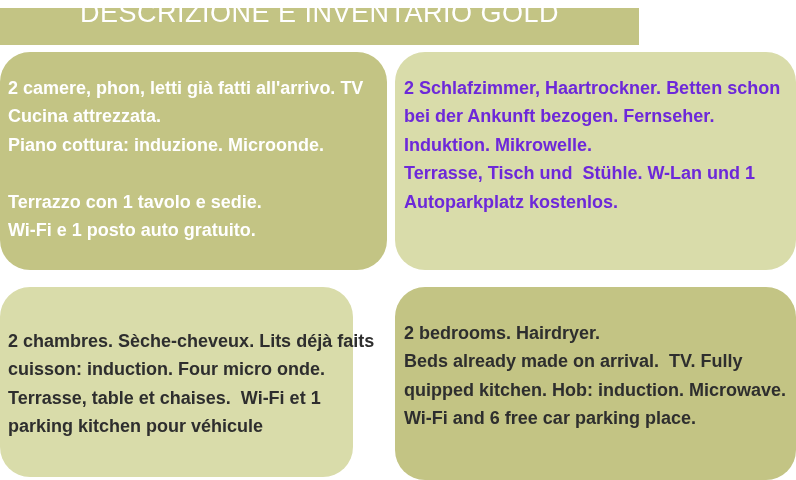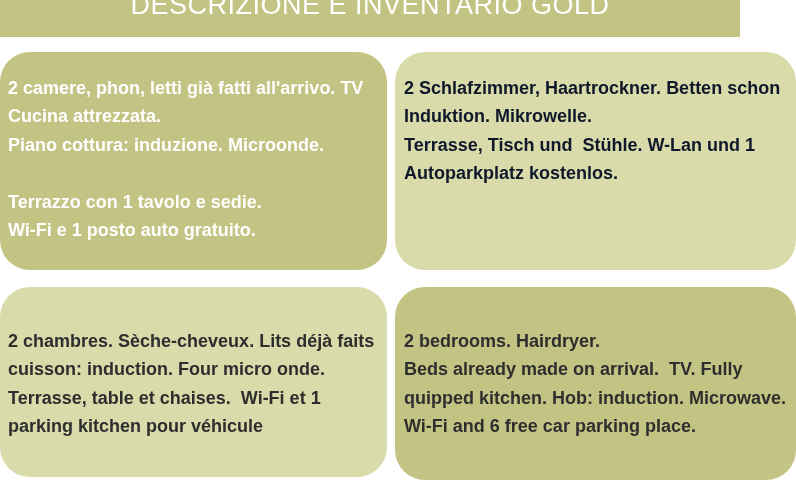--- a/index.html
+++ b/index.html
@@ -10,22 +10,22 @@
   .page {
     position: relative;
     width: 796px;
     height: 480px;
     overflow: hidden;
     background: #ffffff;
     font-family: "Liberation Sans", sans-serif;
   }
   .header-band {
     position: absolute;
-    left: 0; top: 0;
-    width: 740px; height: 37px;
+    left: 0; top: 8px;
+    width: 639px; height: 37px;
     background: #c3c484;
     overflow: hidden;
   }
   .page-title {
     position: absolute;
     left: 0; top: -8px;
     width: 100%;
     text-align: center;
     color: #ffffff;
     font-size: 27px;
@@ -50,38 +50,38 @@
     width: 387px; height: 218px;
     background: #c3c484;
     color: #ffffff;
     padding: 22px 0 0 8px;
     box-sizing: border-box;
   }
   .quad-tr {
     left: 395px; top: 52px;
     width: 401px; height: 218px;
     background: #d9dcaa;
-    color: #0f172a;
+    color: #6d28d9;
     padding: 22px 0 0 9px;
     box-sizing: border-box;
   }
   .quad-bl {
     left: 0; top: 287px;
-    width: 387px; height: 190px;
+    width: 353px; height: 190px;
     background: #d9dcaa;
     color: #2e2e2e;
     padding: 40px 0 0 8px;
     box-sizing: border-box;
   }
   .quad-br {
     left: 395px; top: 287px;
     width: 401px; height: 193px;
     background: #c3c484;
     color: #2e2e2e;
-    padding: 40px 0 0 9px;
+    padding: 32px 0 0 9px;
     box-sizing: border-box;
   }
 </style>
 </head>
 <body>
 
 <div class="page">
 
   <div class="header-band">
     <div class="page-title">DESCRIZIONE E INVENTARIO GOLD</div>
@@ -91,20 +91,21 @@
     <div class="line">2 camere, phon, letti già fatti all'arrivo. TV</div>
     <div class="line">Cucina attrezzata.</div>
     <div class="line">Piano cottura: induzione. Microonde.</div>
     <div class="line"></div>
     <div class="line">Terrazzo con 1 tavolo e sedie.</div>
     <div class="line">Wi-Fi e 1 posto auto gratuito.</div>
   </div>
 
   <div class="quad quad-tr">
     <div class="line">2 Schlafzimmer, Haartrockner. Betten schon</div>
+    <div class="line">bei der Ankunft bezogen. Fernseher.</div>
     <div class="line">Induktion. Mikrowelle.</div>
     <div class="line">Terrasse, Tisch und  Stühle. W-Lan und 1</div>
     <div class="line">Autoparkplatz kostenlos.</div>
   </div>
 
   <div class="quad quad-bl">
     <div class="line">2 chambres. Sèche-cheveux. Lits déjà faits</div>
     <div class="line">cuisson: induction. Four micro onde.</div>
     <div class="line">Terrasse, table et chaises.  Wi-Fi et 1</div>
     <div class="line">parking kitchen pour véhicule</div>

